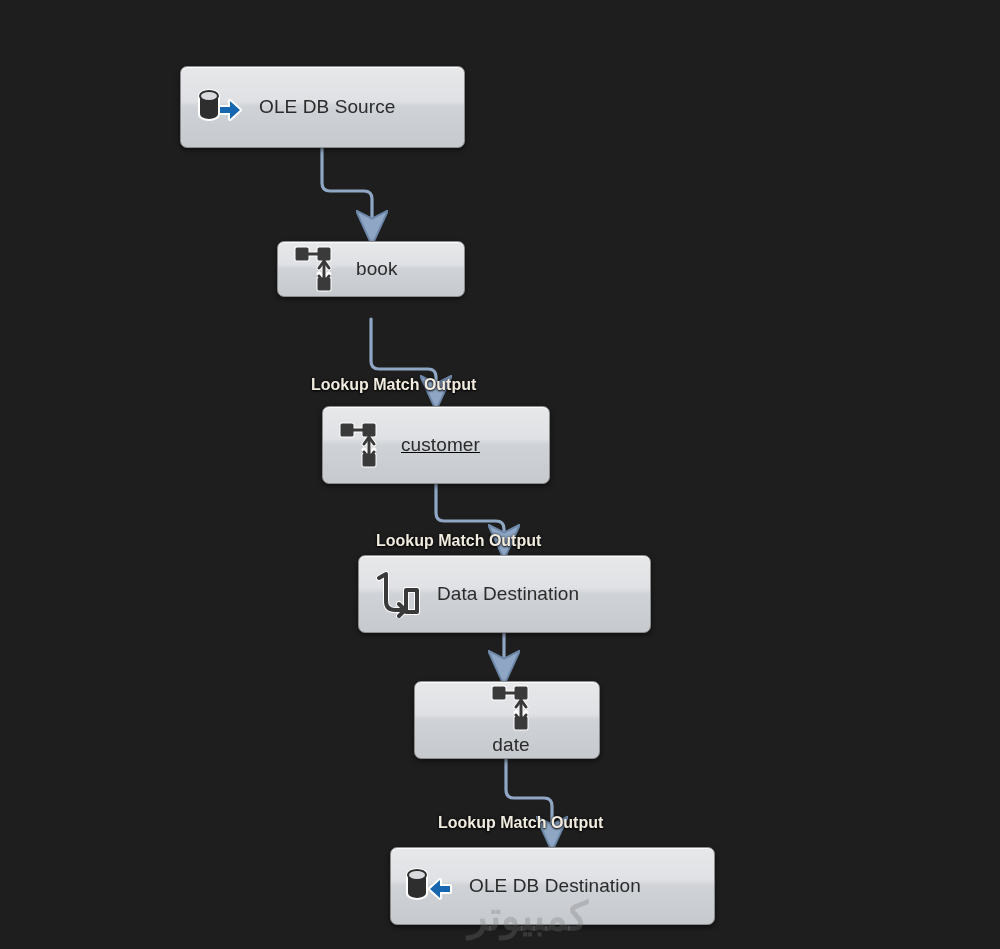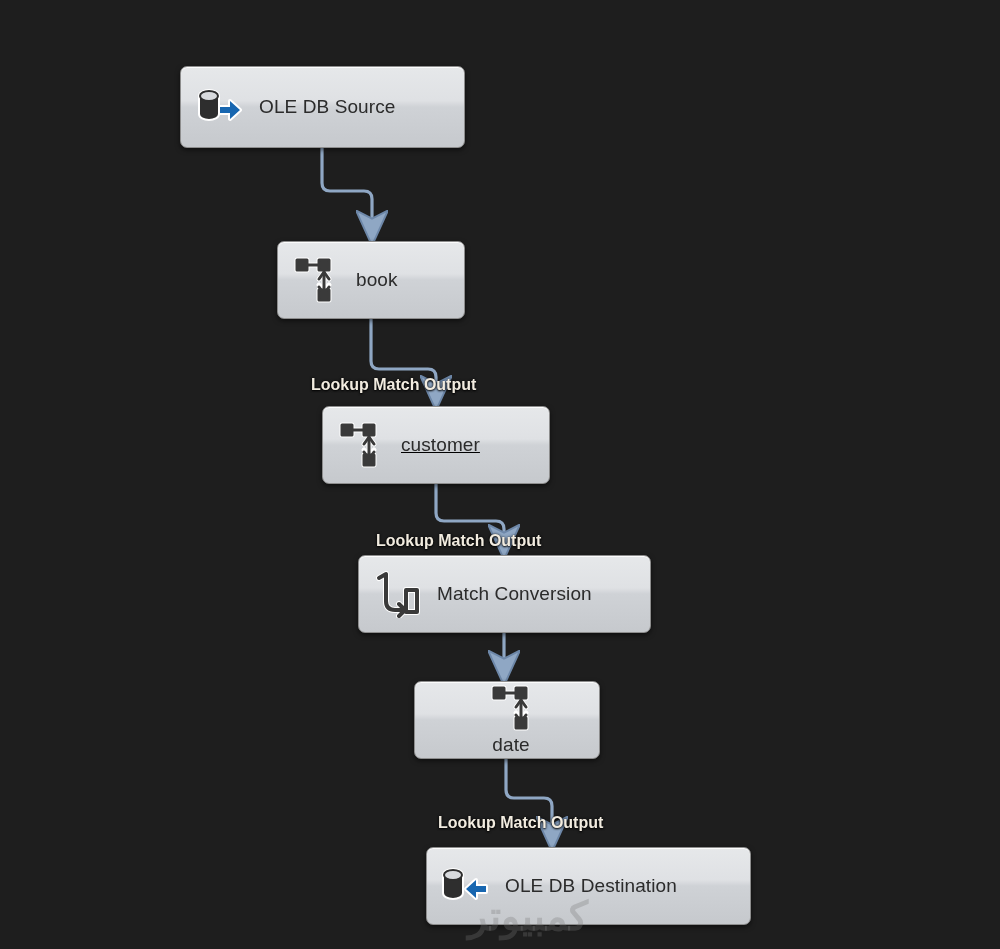--- a/index.html
+++ b/index.html
@@ -124,21 +124,21 @@
           <path d="M24 20 h10 v-6 l10 9 -10 9 v-6 h-10 z"></path>
         </g>
         <path d="M4 9 v18 a9 5 0 0 0 18 0 v-18 z" fill="#2e2e2e"></path>
         <ellipse cx="13" cy="9" rx="9" ry="5" fill="#d8dadd" stroke="#2e2e2e" stroke-width="2"></ellipse>
         <path d="M24 20 h10 v-6 l10 9 -10 9 v-6 h-10 z" fill="#1766b0"></path>
       </svg>
     </span>
     <span class="label">OLE DB Source</span>
   </div>
 
-  <div class="node" style="left:277px; top:241px; width:188px; height:78px;">
+  <div class="node" style="left:277px; top:241px; width:188px; height:56px;">
     <span class="ico">
       <svg width="44" height="46" viewBox="0 0 44 46">
         <g stroke="#ffffff" stroke-width="5" fill="none" stroke-linecap="round" stroke-linejoin="round">
           <path d="M8 8 H30"></path>
           <rect x="3" y="3" width="10" height="10"></rect>
           <rect x="25" y="3" width="10" height="10"></rect>
           <path d="M30 15 V37"></path>
           <path d="M30 16 l-5 6 M30 16 l5 6 M30 34 l-5 -6 M30 34 l5 -6"></path>
           <rect x="25" y="33" width="10" height="10"></rect>
         </g>
@@ -189,21 +189,21 @@
           <rect x="33" y="20" width="11" height="22"></rect>
         </g>
         <g stroke="#3a3a3a" stroke-width="4" fill="none" stroke-linecap="round" stroke-linejoin="round">
           <path d="M6 8 L13 4 L13 31"></path>
           <path d="M13 31 q0 9 9 9 h9"></path>
           <path d="M26 34 l6 6 l-6 6"></path>
           <rect x="33" y="20" width="11" height="22"></rect>
         </g>
       </svg>
     </span>
-    <span class="label">Match Conversion</span>
+    <span class="label">Data Destination</span>
   </div>
 
   <div class="node" style="left:414px; top:681px; width:186px; height:78px;flex-direction:column;">
     <span class="ico">
       <svg width="44" height="46" viewBox="0 0 44 46">
         <g stroke="#ffffff" stroke-width="5" fill="none" stroke-linecap="round" stroke-linejoin="round">
           <path d="M8 8 H30"></path>
           <rect x="3" y="3" width="10" height="10"></rect>
           <rect x="25" y="3" width="10" height="10"></rect>
           <path d="M30 15 V37"></path>
@@ -216,21 +216,21 @@
           <rect x="25" y="3" width="10" height="10"></rect>
           <path d="M30 15 V37" fill="none"></path>
           <path d="M30 15 l-5 7 M30 15 l5 7 M30 37 l-5 -7 M30 37 l5 -7" fill="none"></path>
           <rect x="25" y="33" width="10" height="10"></rect>
         </g>
       </svg>
     </span>
     <span class="label">date</span>
   </div>
 
-  <div class="node" style="left:390px; top:847px; width:325px; height:78px;margin-left:36px;">
+  <div class="node" style="left:390px; top:847px; width:325px; height:78px;">
     <span class="ico">
       <svg width="46" height="40" viewBox="0 0 46 40">
         <g stroke="#ffffff" stroke-width="4" fill="none" stroke-linejoin="round">
           <path d="M2 9 v18 a9 5 0 0 0 18 0 v-18 z"></path>
           <ellipse cx="11" cy="9" rx="9" ry="5"></ellipse>
           <path d="M44 20 h-10 v-6 l-10 9 10 9 v-6 h10 z"></path>
         </g>
         <path d="M2 9 v18 a9 5 0 0 0 18 0 v-18 z" fill="#2e2e2e"></path>
         <ellipse cx="11" cy="9" rx="9" ry="5" fill="#d8dadd" stroke="#2e2e2e" stroke-width="2"></ellipse>
         <path d="M44 20 h-10 v-6 l-10 9 10 9 v-6 h10 z" fill="#1766b0"></path>

